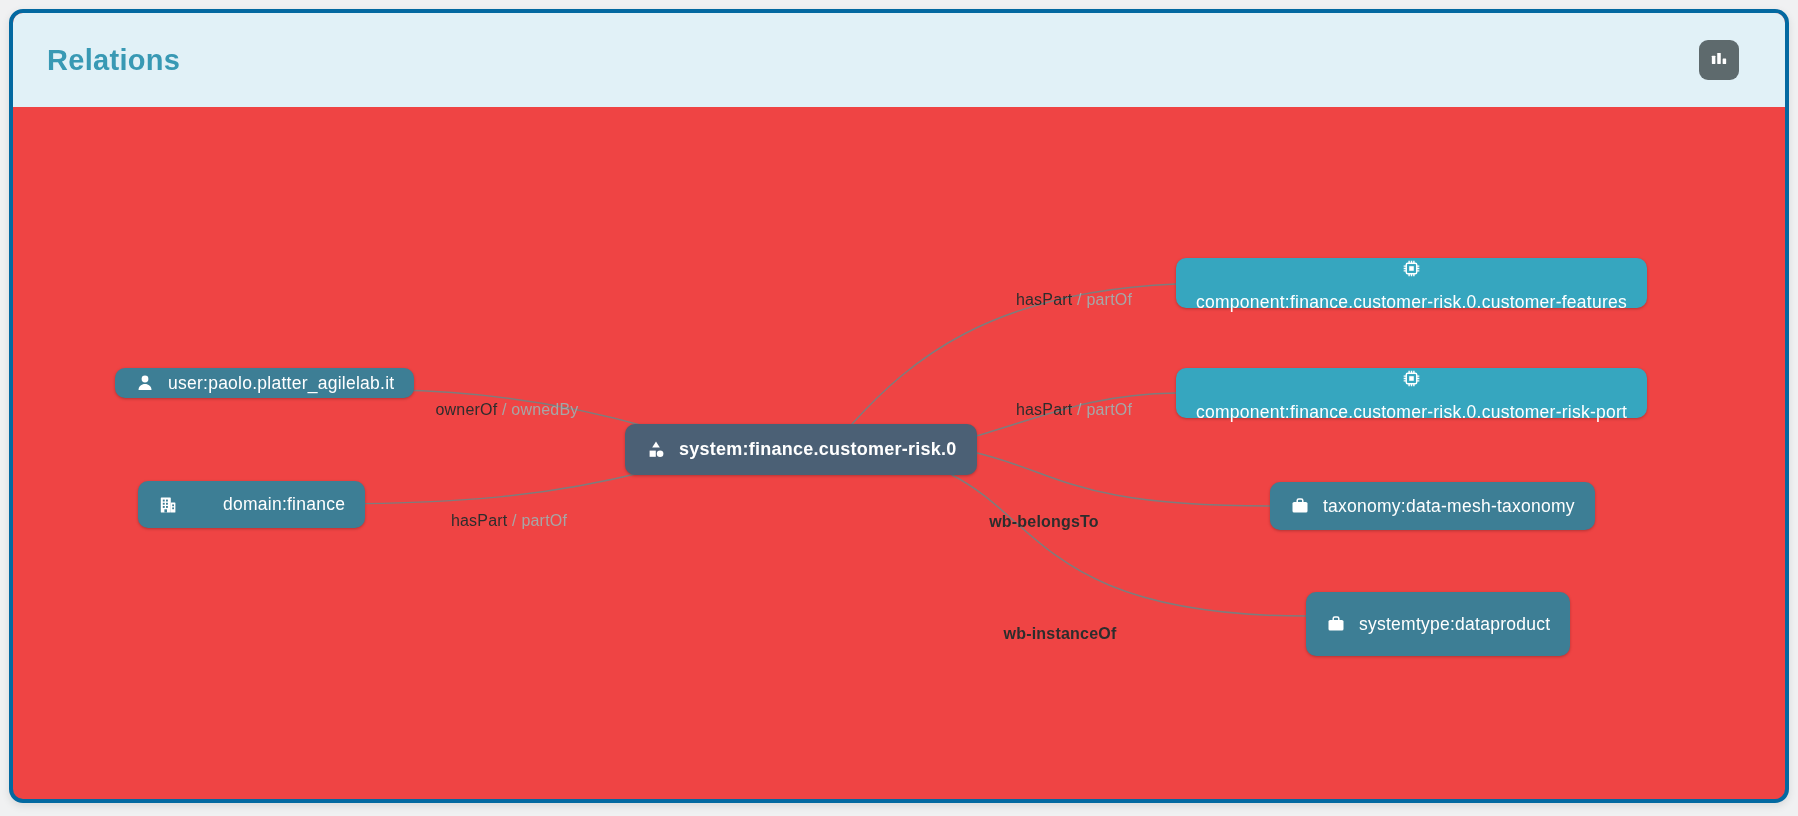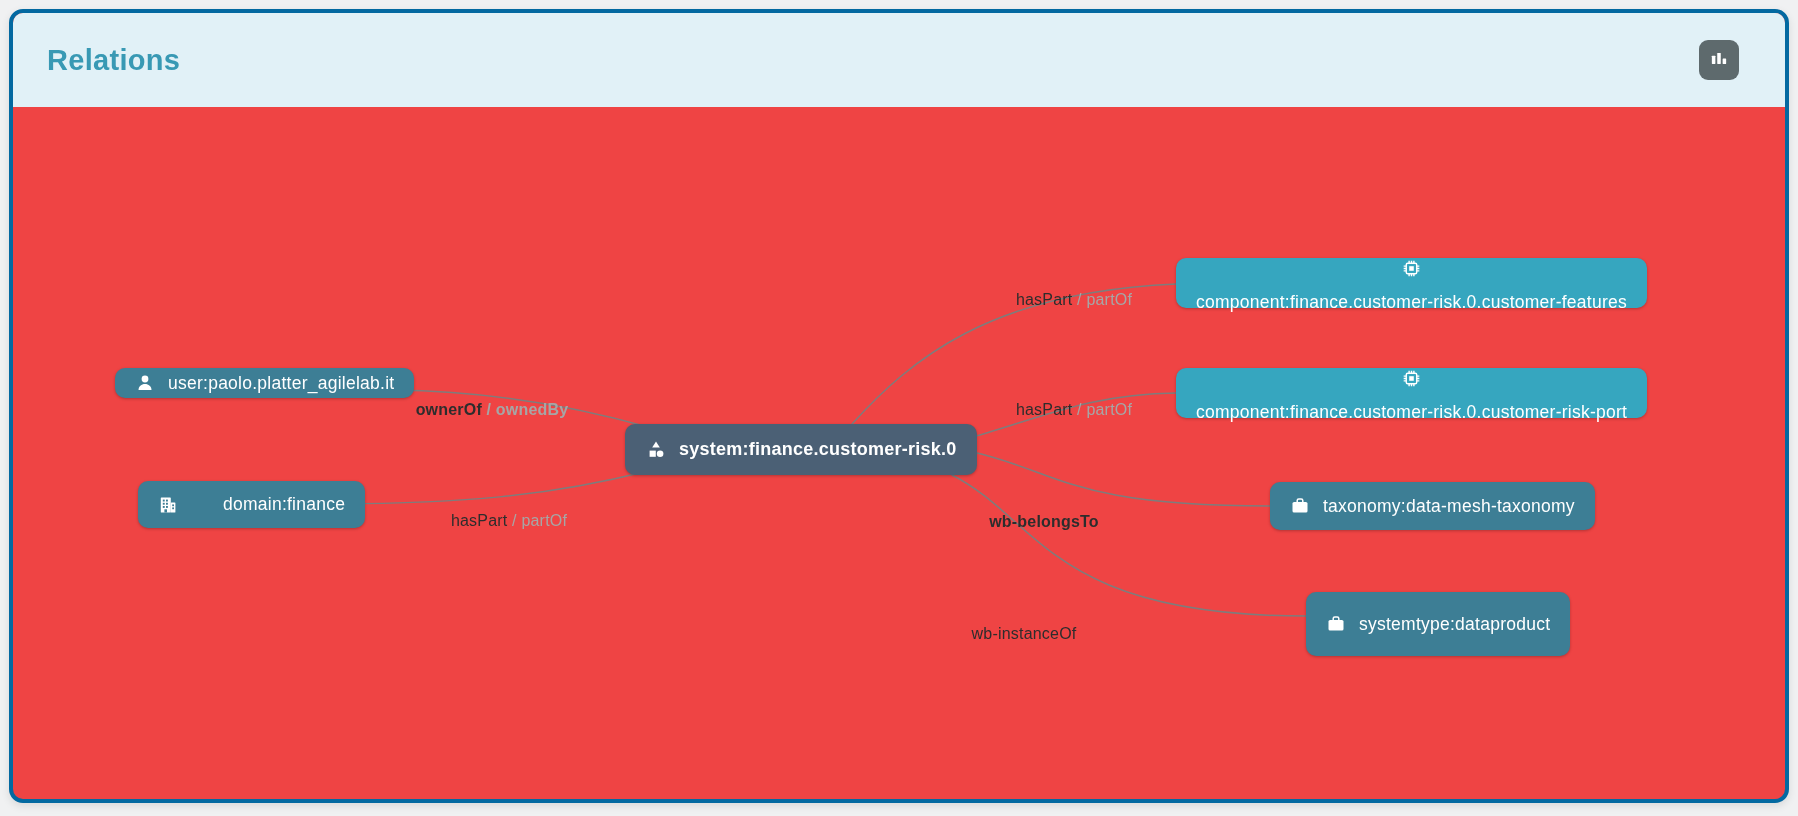--- a/index.html
+++ b/index.html
@@ -73,26 +73,26 @@
 
   <svg id="edges-svg" width="1798" height="816" viewBox="0 0 1798 816">
       <path d="M 393 390 C 470 391 560 402 648 427" fill="none" stroke="#7d7d7d" stroke-width="1.5" stroke-linecap="round"></path>
       <path d="M 335 504 C 460 503 545 497 648 471" fill="none" stroke="#7d7d7d" stroke-width="1.5" stroke-linecap="round"></path>
       <path d="M 852 424 C 910 360 990 292 1176 284" fill="none" stroke="#7d7d7d" stroke-width="1.5" stroke-linecap="round"></path>
       <path d="M 973 437 C 1040 418 1090 394 1176 393" fill="none" stroke="#7d7d7d" stroke-width="1.5" stroke-linecap="round"></path>
       <path d="M 973 452 C 1060 472 1070 506 1270 506" fill="none" stroke="#7d7d7d" stroke-width="1.5" stroke-linecap="round"></path>
       <path d="M 952 475 C 1040 520 1050 616 1306 616" fill="none" stroke="#7d7d7d" stroke-width="1.5" stroke-linecap="round"></path>
     </svg>
   <div id="labels-layer">
-      <div class="edge-label" style="left: 492px; top: 410px; font-weight: bold;"><span class="lp">ownerOf</span><span class="ls"> / ownedBy</span></div>
+      <div class="edge-label" style="left: 507px; top: 410px;"><span class="lp">ownerOf</span><span class="ls"> / ownedBy</span></div>
       <div class="edge-label" style="left: 509px; top: 521px;"><span class="lp">hasPart</span><span class="ls"> / partOf</span></div>
       <div class="edge-label" style="left: 1074px; top: 300px;"><span class="lp">hasPart</span><span class="ls"> / partOf</span></div>
       <div class="edge-label" style="left: 1074px; top: 410px;"><span class="lp">hasPart</span><span class="ls"> / partOf</span></div>
       <div class="edge-label" style="left: 1044px; top: 522px; font-weight: bold;"><span class="lp">wb-belongsTo</span></div>
-      <div class="edge-label" style="left: 1024px; top: 634px;"><span class="lp">wb-instanceOf</span></div>
+      <div class="edge-label" style="left: 1060px; top: 634px; font-weight: bold;"><span class="lp">wb-instanceOf</span></div>
     </div>
   <div id="nodes-layer">
       <div class="gnode" style="left: 83px; top: 368px; height: 30px; background: rgb(61, 126, 149); margin-left: 32px;">
         <span class="nicon">
           <svg viewBox="0 0 20 20" width="20" height="20">
             <circle cx="10" cy="6" r="3.4" fill="#ffffff"></circle>
             <path d="M3.5 17c0-3.6 2.9-6 6.5-6s6.5 2.4 6.5 6z" fill="#ffffff"></path>
           </svg>
         </span>
         <span>user:paolo.platter_agilelab.it</span>

